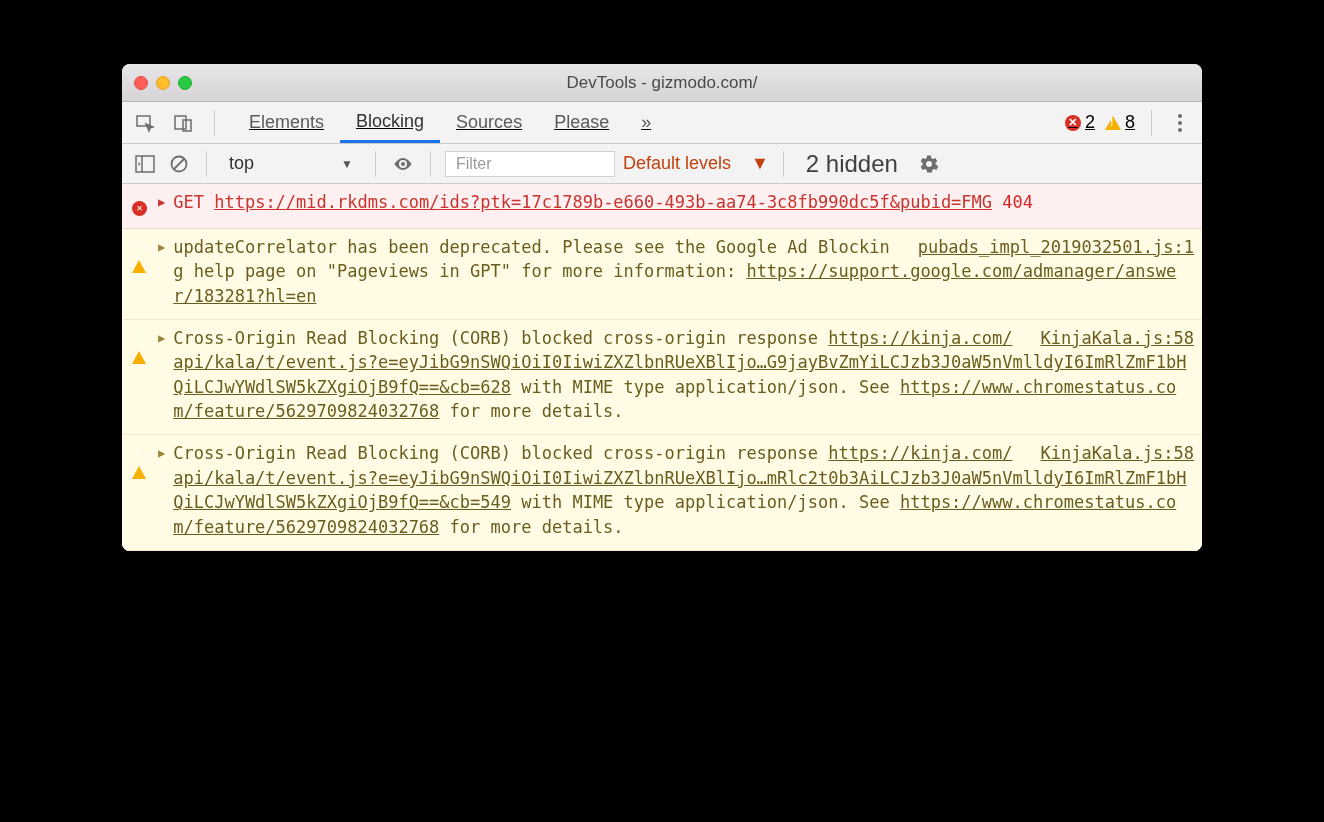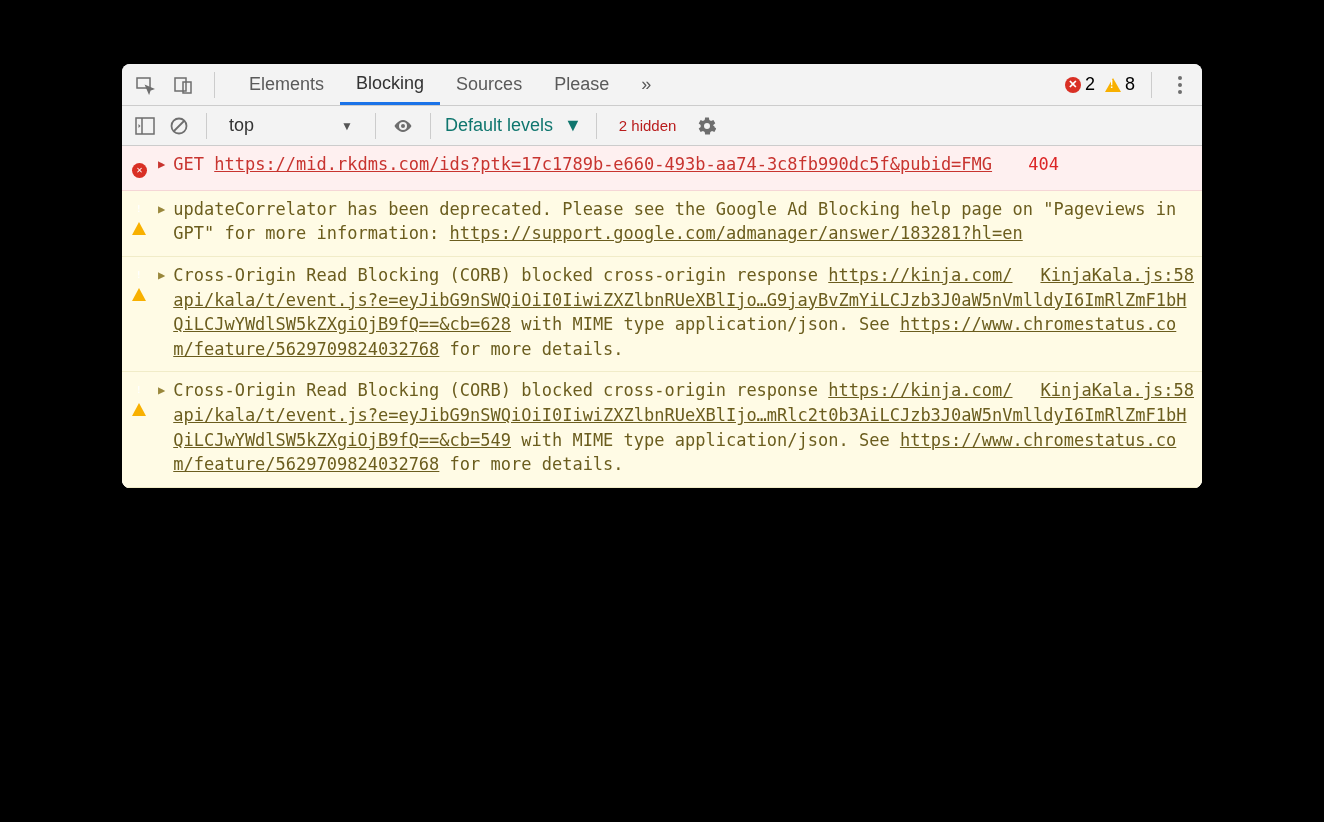--- a/index.html
+++ b/index.html
@@ -34,21 +34,21 @@
 .light.red { background: #ff5f57; border: 0.5px solid #e1493f; }
 .light.yellow { background: #ffbd2e; border: 0.5px solid #dfa022; }
 .light.green { background: #28ca42; border: 0.5px solid #1dad2c; }
 .title {
   position: absolute; left: 0; right: 0; text-align: center;
   font-size: 17px; color: #4a4a4a; font-weight: 400;
   pointer-events: none;
 }
 .tabbar {
   height: 42px; background: #f3f3f3; display: flex; align-items: center;
-  border-bottom: 1px solid #ccc; padding: 0 10px;
+  border-bottom: 1px solid #ccc; padding: 0 10px; text-decoration: underline;
 }
 .tabbar .left-icons { display: flex; align-items: center; gap: 12px; margin-right: 12px; }
 .icon-btn { width: 26px; height: 26px; display: inline-flex; align-items: center; justify-content: center; color: #6e6e6e; cursor: pointer; }
 .divider { width: 1px; height: 26px; background: #ccc; margin: 0 6px; }
 .tabs { display: flex; align-items: center; height: 100%; }
 .tab { padding: 0 16px; height: 100%; display: flex; align-items: center; font-size: 18px; color: #5a5a5a; cursor: pointer; }
 .tab.active { color: #333; border-bottom: 3px solid #1a73e8; }
 .chevrons { margin-left: 8px; color: #5a5a5a; font-size: 18px; cursor: pointer; padding: 0 8px; }
 .tabbar .right { margin-left: auto; display: flex; align-items: center; gap: 10px; }
 .badge-group { display: flex; align-items: center; gap: 4px; font-size: 18px; }
@@ -65,49 +65,57 @@
 .context-select {
   display: flex; align-items: center; font-size: 18px; color: #333;
   gap: 87px; cursor: pointer; padding: 0 8px;
 }
 .context-select .caret { font-size: 12px; color: #555; }
 .filter-input {
   border: 1px solid #d0d0d0; background: #fff; height: 26px;
   padding: 0 10px; font-size: 16px; color: #333; width: 170px;
 }
 .filter-input::placeholder { color: #9a9a9a; }
-.levels { display: flex; align-items: center; gap: 11px; font-size: 18px; color: #0f766e; cursor: pointer; }
-.hidden-count { color: #b91c1c; font-size: 15px; margin-left: 8px; }
+.levels { display: flex; align-items: center; gap: 20px; font-size: 18px; color: #c2410c; cursor: pointer; }
+.hidden-count { color: #404040; font-size: 24px; margin-left: 8px; }
 .gear { margin-left: 10px; color: #6e6e6e; cursor: pointer; }
 
 .console-body { background: #fff; }
 .msg {
   display: flex; padding: 6px 8px 10px 10px; border-bottom: 1px solid #e8e8e8;
   font-family: Menlo, Consolas, monospace; font-size: 17px; line-height: 1.45;
   align-items: flex-start; gap: 8px;
 }
 .msg.error { background: #fef0f0; color: #c8342f; border-bottom: 1px solid #f5d6d6; }
 .msg.warning { background: #fffbe5; color: #6b5d1e; border-bottom: 1px solid #f1ecc8; }
 .msg .icon-col { width: 18px; flex-shrink: 0; padding-top: 3px; }
 .msg .disclosure { color: #888; font-size: 12px; cursor: pointer; padding-top: 4px; }
 .msg.error .disclosure { color: #c8342f; }
 .msg.warning .disclosure { color: #99873b; }
 .msg .content { flex: 1; word-break: break-all; }
 .msg .source { float: right; text-decoration: underline; margin-left: 20px; white-space: nowrap; }
 .msg .link { text-decoration: underline; }
-.msg.error .status-code { color: #dc2626; margin-left: 26px; }
+.msg.error .status-code { color: #dc2626; }
 .row-err-icon { width: 15px; height: 15px; border-radius: 50%; background: #d93025; color: #fff; display: inline-flex; align-items: center; justify-content: center; font-size: 10px; font-weight: bold; }
 .row-warn-icon { width: 0; height: 0; border-left: 7px solid transparent; border-right: 7px solid transparent; border-bottom: 13px solid #f8b000; position: relative; }
 .row-warn-icon::after { content: "!"; position: absolute; left: -3px; top: 1px; font-size: 9px; color: #fff; font-weight: bold; }
 </style>
 </head>
 <body>
 
 <div class="window">
 
+  <div class="titlebar">
+    <div class="traffic-lights">
+      <div class="light red"></div>
+      <div class="light yellow"></div>
+      <div class="light green"></div>
+    </div>
+    <div class="title">DevTools - gizmodo.com/</div>
+  </div>
 
   <div class="tabbar">
     <div class="left-icons">
       <span class="icon-btn">
         <svg width="20" height="20" viewBox="0 0 20 20" fill="none" stroke="#6e6e6e" stroke-width="1.5">
             <rect x="2" y="3" width="13" height="10"></rect>
             <path d="M11 11 L18 14 L15 15 L14 18 Z" fill="#6e6e6e"></path>
           </svg>
       </span>
       <span class="icon-btn">
@@ -163,20 +171,21 @@
       <span class="caret">▼</span>
     </div>
     <div class="divider"></div>
     <span class="icon-btn">
       <svg width="22" height="16" viewBox="0 0 22 16" fill="#6e6e6e">
           <path d="M11 2 C6 2 2.5 8 2.5 8 S6 14 11 14 S19.5 8 19.5 8 S16 2 11 2 Z M11 12 A4 4 0 1 1 11 4 A4 4 0 0 1 11 12 Z"></path>
           <circle cx="11" cy="8" r="2"></circle>
         </svg>
     </span>
     <div class="divider"></div>
+    <input class="filter-input" placeholder="Filter" style="">
     <div class="levels">
       <span>Default levels</span>
       <span class="caret">▼</span>
     </div>
     <div class="divider"></div>
     <span class="hidden-count">2 hidden</span>
     <span class="gear icon-btn">
       <svg width="18" height="18" viewBox="0 0 18 18" fill="#6e6e6e">
           <path d="M9 6a3 3 0 100 6 3 3 0 000-6zm7.4 3c0 .4 0 .7-.1 1l2 1.6-1.9 3.3-2.4-1a7 7 0 01-1.7 1l-.4 2.5H7.1l-.4-2.5a7 7 0 01-1.7-1l-2.4 1L.7 11.6l2-1.6a7.4 7.4 0 010-2l-2-1.6L2.6 3l2.4 1a7 7 0 011.7-1L7.1.5h3.8l.4 2.5a7 7 0 011.7 1l2.4-1 1.9 3.3-2 1.6c.1.4.1.7.1 1.1z"></path>
         </svg>
@@ -192,20 +201,21 @@
         <span>GET</span>
         <span class="link">https://mid.rkdms.com/ids?ptk=17c1789b-e660-493b-aa74-3c8fb990dc5f&amp;pubid=FMG</span>
         <span class="status-code">404</span>
       </div>
     </div>
 
     <div class="msg warning">
       <div class="icon-col"><span class="row-warn-icon"></span></div>
       <div class="disclosure">▶</div>
       <div class="content">
+        <span class="source">pubads_impl_2019032501.js:1</span>
         <span>updateCorrelator has been deprecated. Please see the Google Ad Blocking help page on "Pageviews in GPT" for more information: </span><span class="link">https://support.google.com/admanager/answer/183281?hl=en</span>
       </div>
     </div>
 
     <div class="msg warning">
       <div class="icon-col"><span class="row-warn-icon"></span></div>
       <div class="disclosure">▶</div>
       <div class="content">
         <span class="source">KinjaKala.js:58</span>
         <span>Cross-Origin Read Blocking (CORB) blocked cross-origin response </span><span class="link">https://kinja.com/api/kala/t/event.js?e=eyJibG9nSWQiOiI0IiwiZXZlbnRUeXBlIjo…G9jayBvZmYiLCJzb3J0aW5nVmlldyI6ImRlZmF1bHQiLCJwYWdlSW5kZXgiOjB9fQ==&amp;cb=628</span><span> with MIME type application/json. See </span><span class="link">https://www.chromestatus.com/feature/5629709824032768</span><span> for more details.</span>

